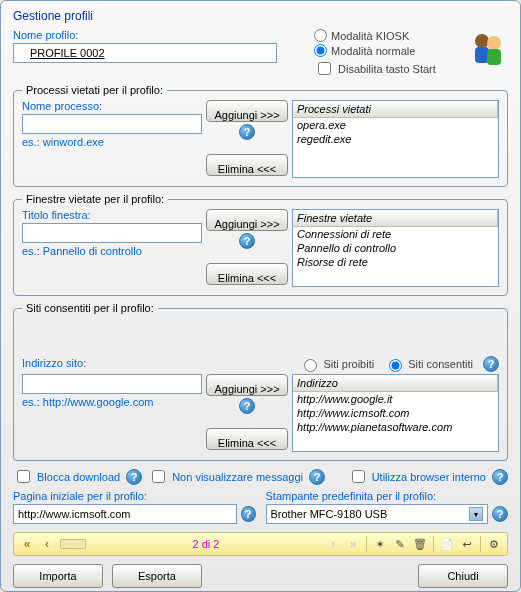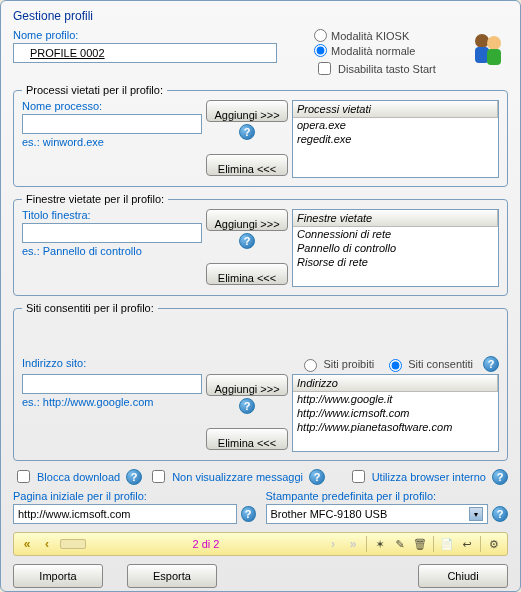--- a/index.html
+++ b/index.html
@@ -41,21 +41,21 @@
 .input-row { display: flex; align-items: center; gap: 4px; }
 .select-box { flex: 1; height: 20px; border: 1px solid #7b9ebd; background: #fff; padding: 2px 4px; display: flex; justify-content: space-between; align-items: center; }
 .dropdown-arrow { width: 14px; height: 14px; background: linear-gradient(to bottom, #cde, #9bd); border: 1px solid #7b9ebd; display: flex; align-items: center; justify-content: center; font-size: 8px; }
 .toolbar { display: flex; align-items: center; background: linear-gradient(to bottom, #fefed0, #f8e890); border: 1px solid #ccc080; border-radius: 3px; height: 24px; margin-top: 8px; padding: 0 4px; gap: 2px; }
 .nav-btn { width: 18px; height: 18px; display: flex; align-items: center; justify-content: center; color: #aa8800; cursor: pointer; font-size: 12px; font-weight: bold; }
 .nav-btn.disabled { color: #ccc; }
 .nav-slider { flex: 0 0 26px; height: 10px; background: #f0e8b0; border: 1px solid #ccc080; border-radius: 2px; margin: 0 2px; }
 .nav-counter { flex: 1; text-align: center; color: #cc00cc; font-weight: normal; }
 .tb-icon { width: 18px; height: 18px; display: flex; align-items: center; justify-content: center; cursor: pointer; opacity: 0.7; }
 .tb-sep { width: 1px; height: 16px; background: #ccc080; margin: 0 2px; }
-.bottom-buttons { display: flex; gap: 24px; margin-top: 8px; }
+.bottom-buttons { display: flex; gap: 9px; margin-top: 8px; }
 .bottom-buttons .spacer { flex: 1; }
 .btn-bottom { width: 90px; height: 24px; border: 1px solid #888; border-radius: 3px; background: linear-gradient(to bottom, #fefefe, #d8d8d0); cursor: pointer; }
 </style>
 </head>
 <body>
 
 <div class="window">
   <div class="window-title">Gestione profili</div>
 
   <div class="top-row">

